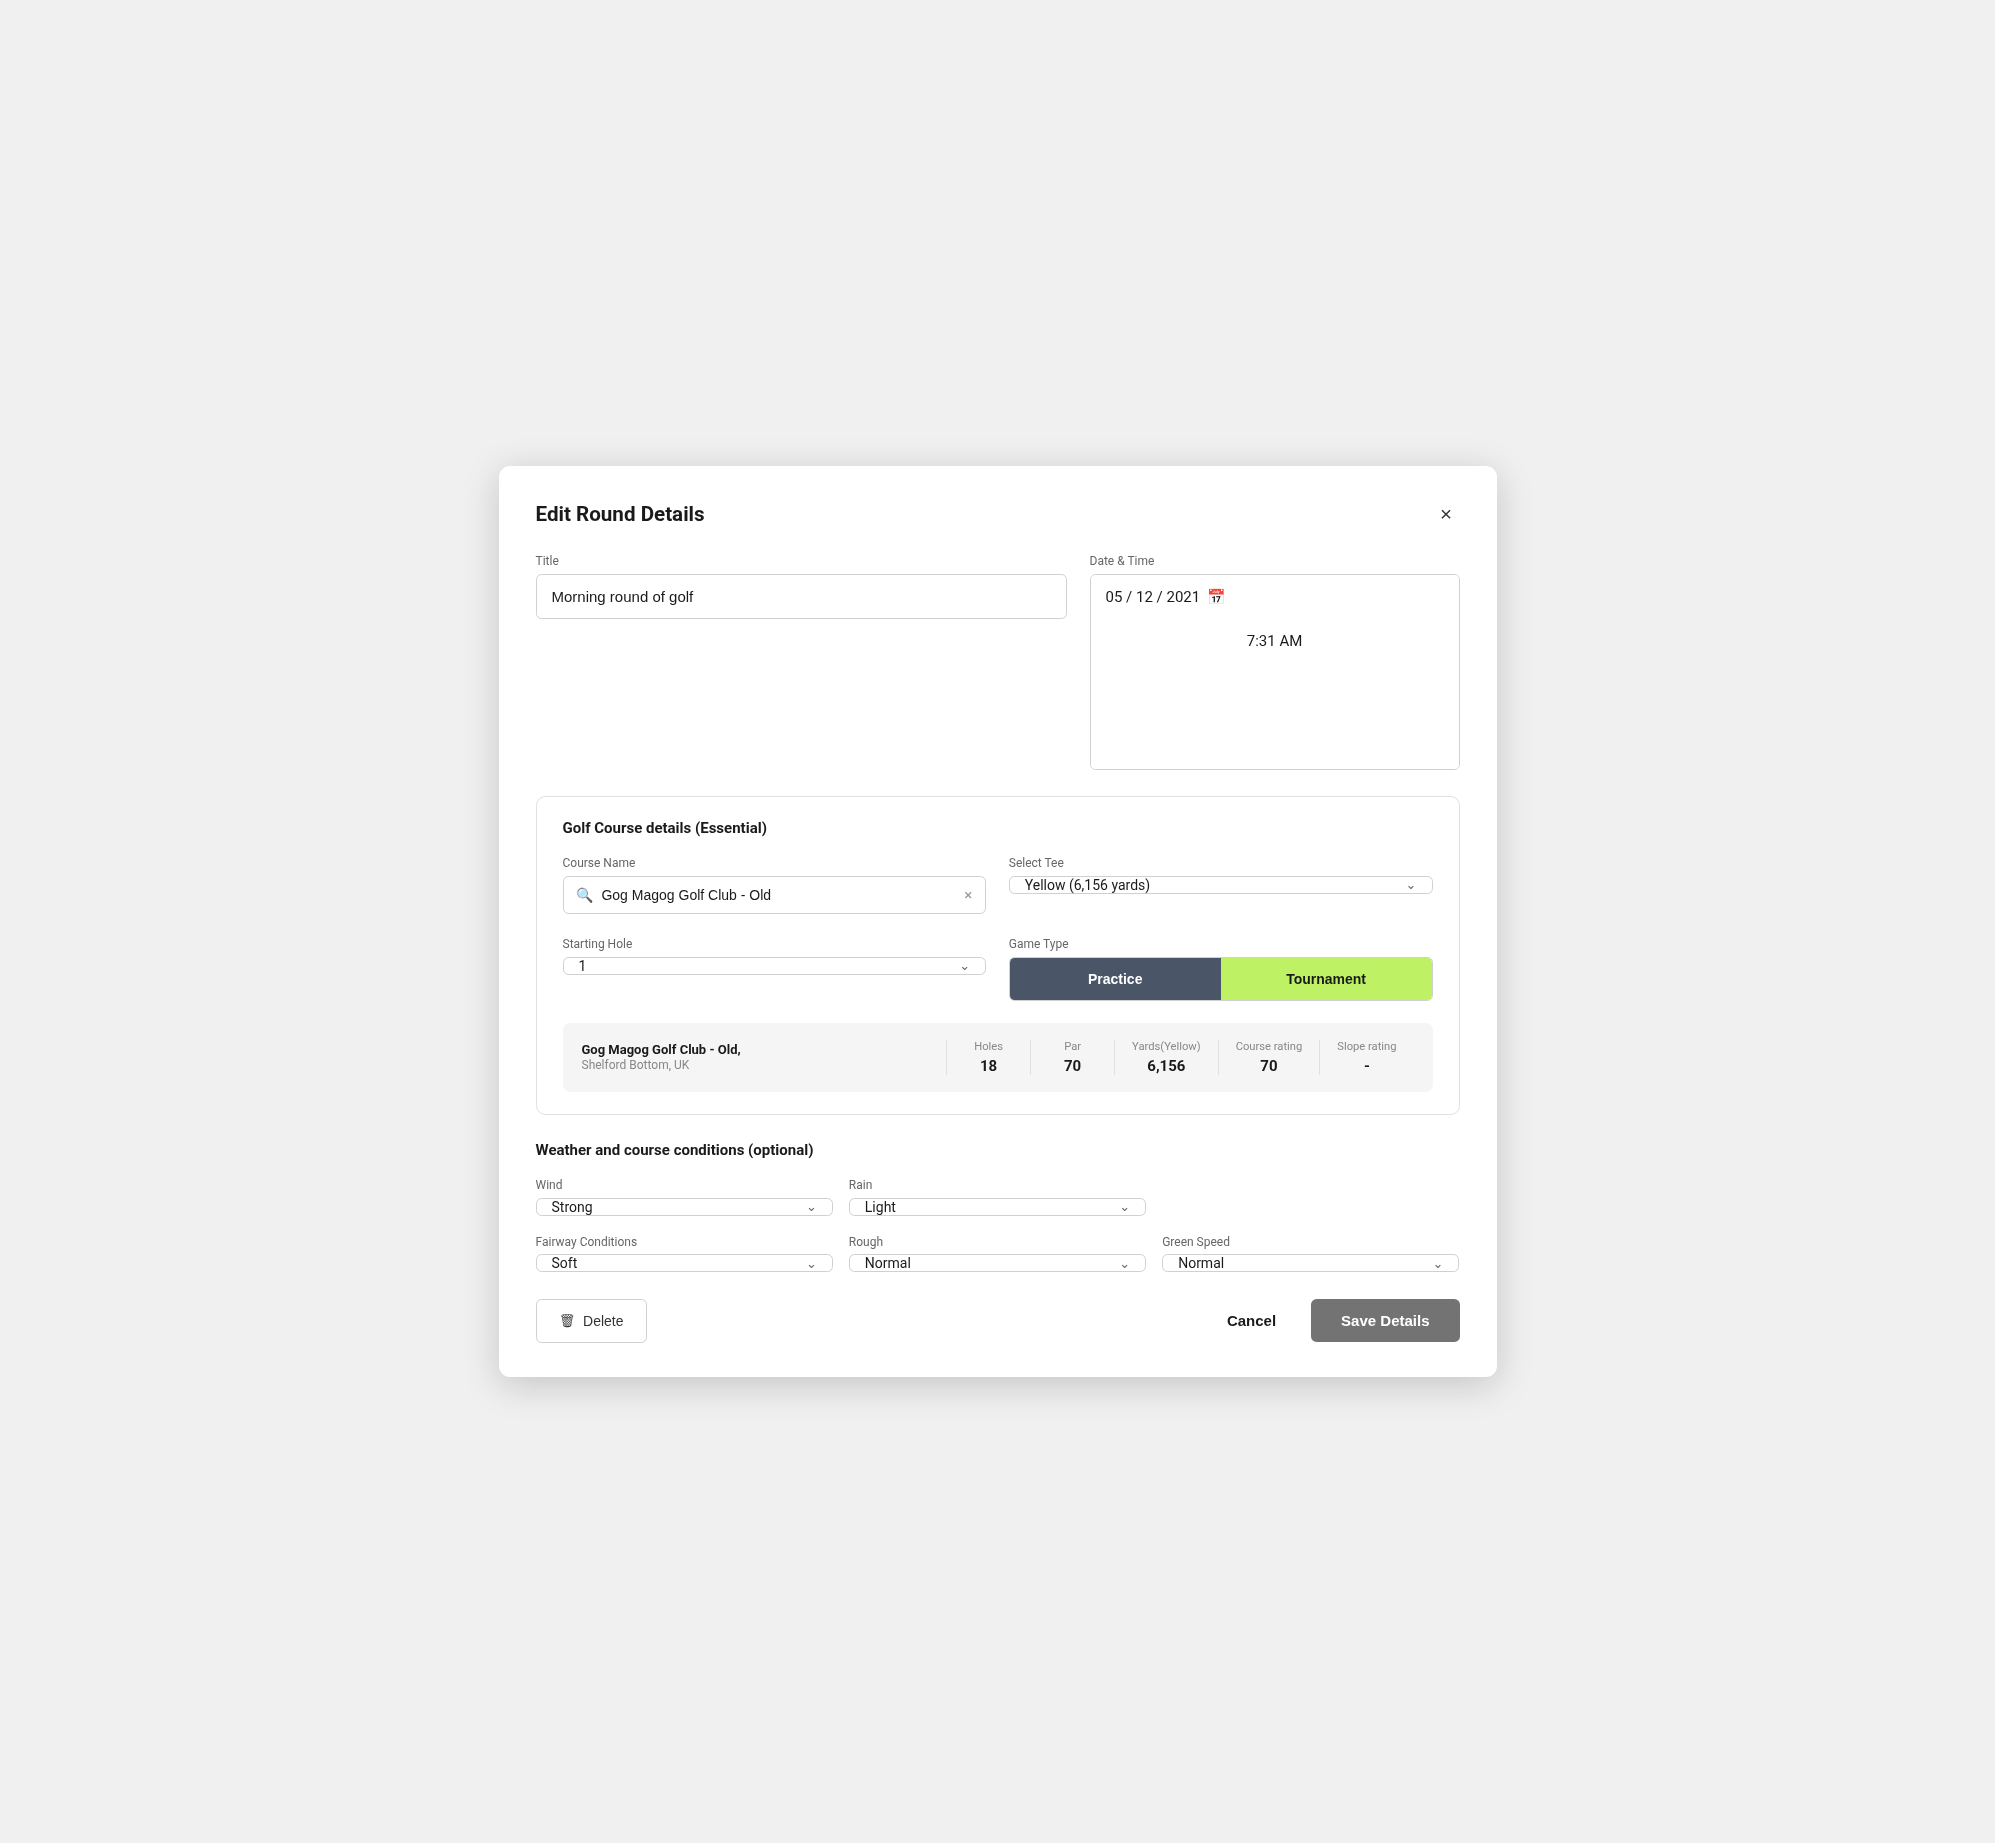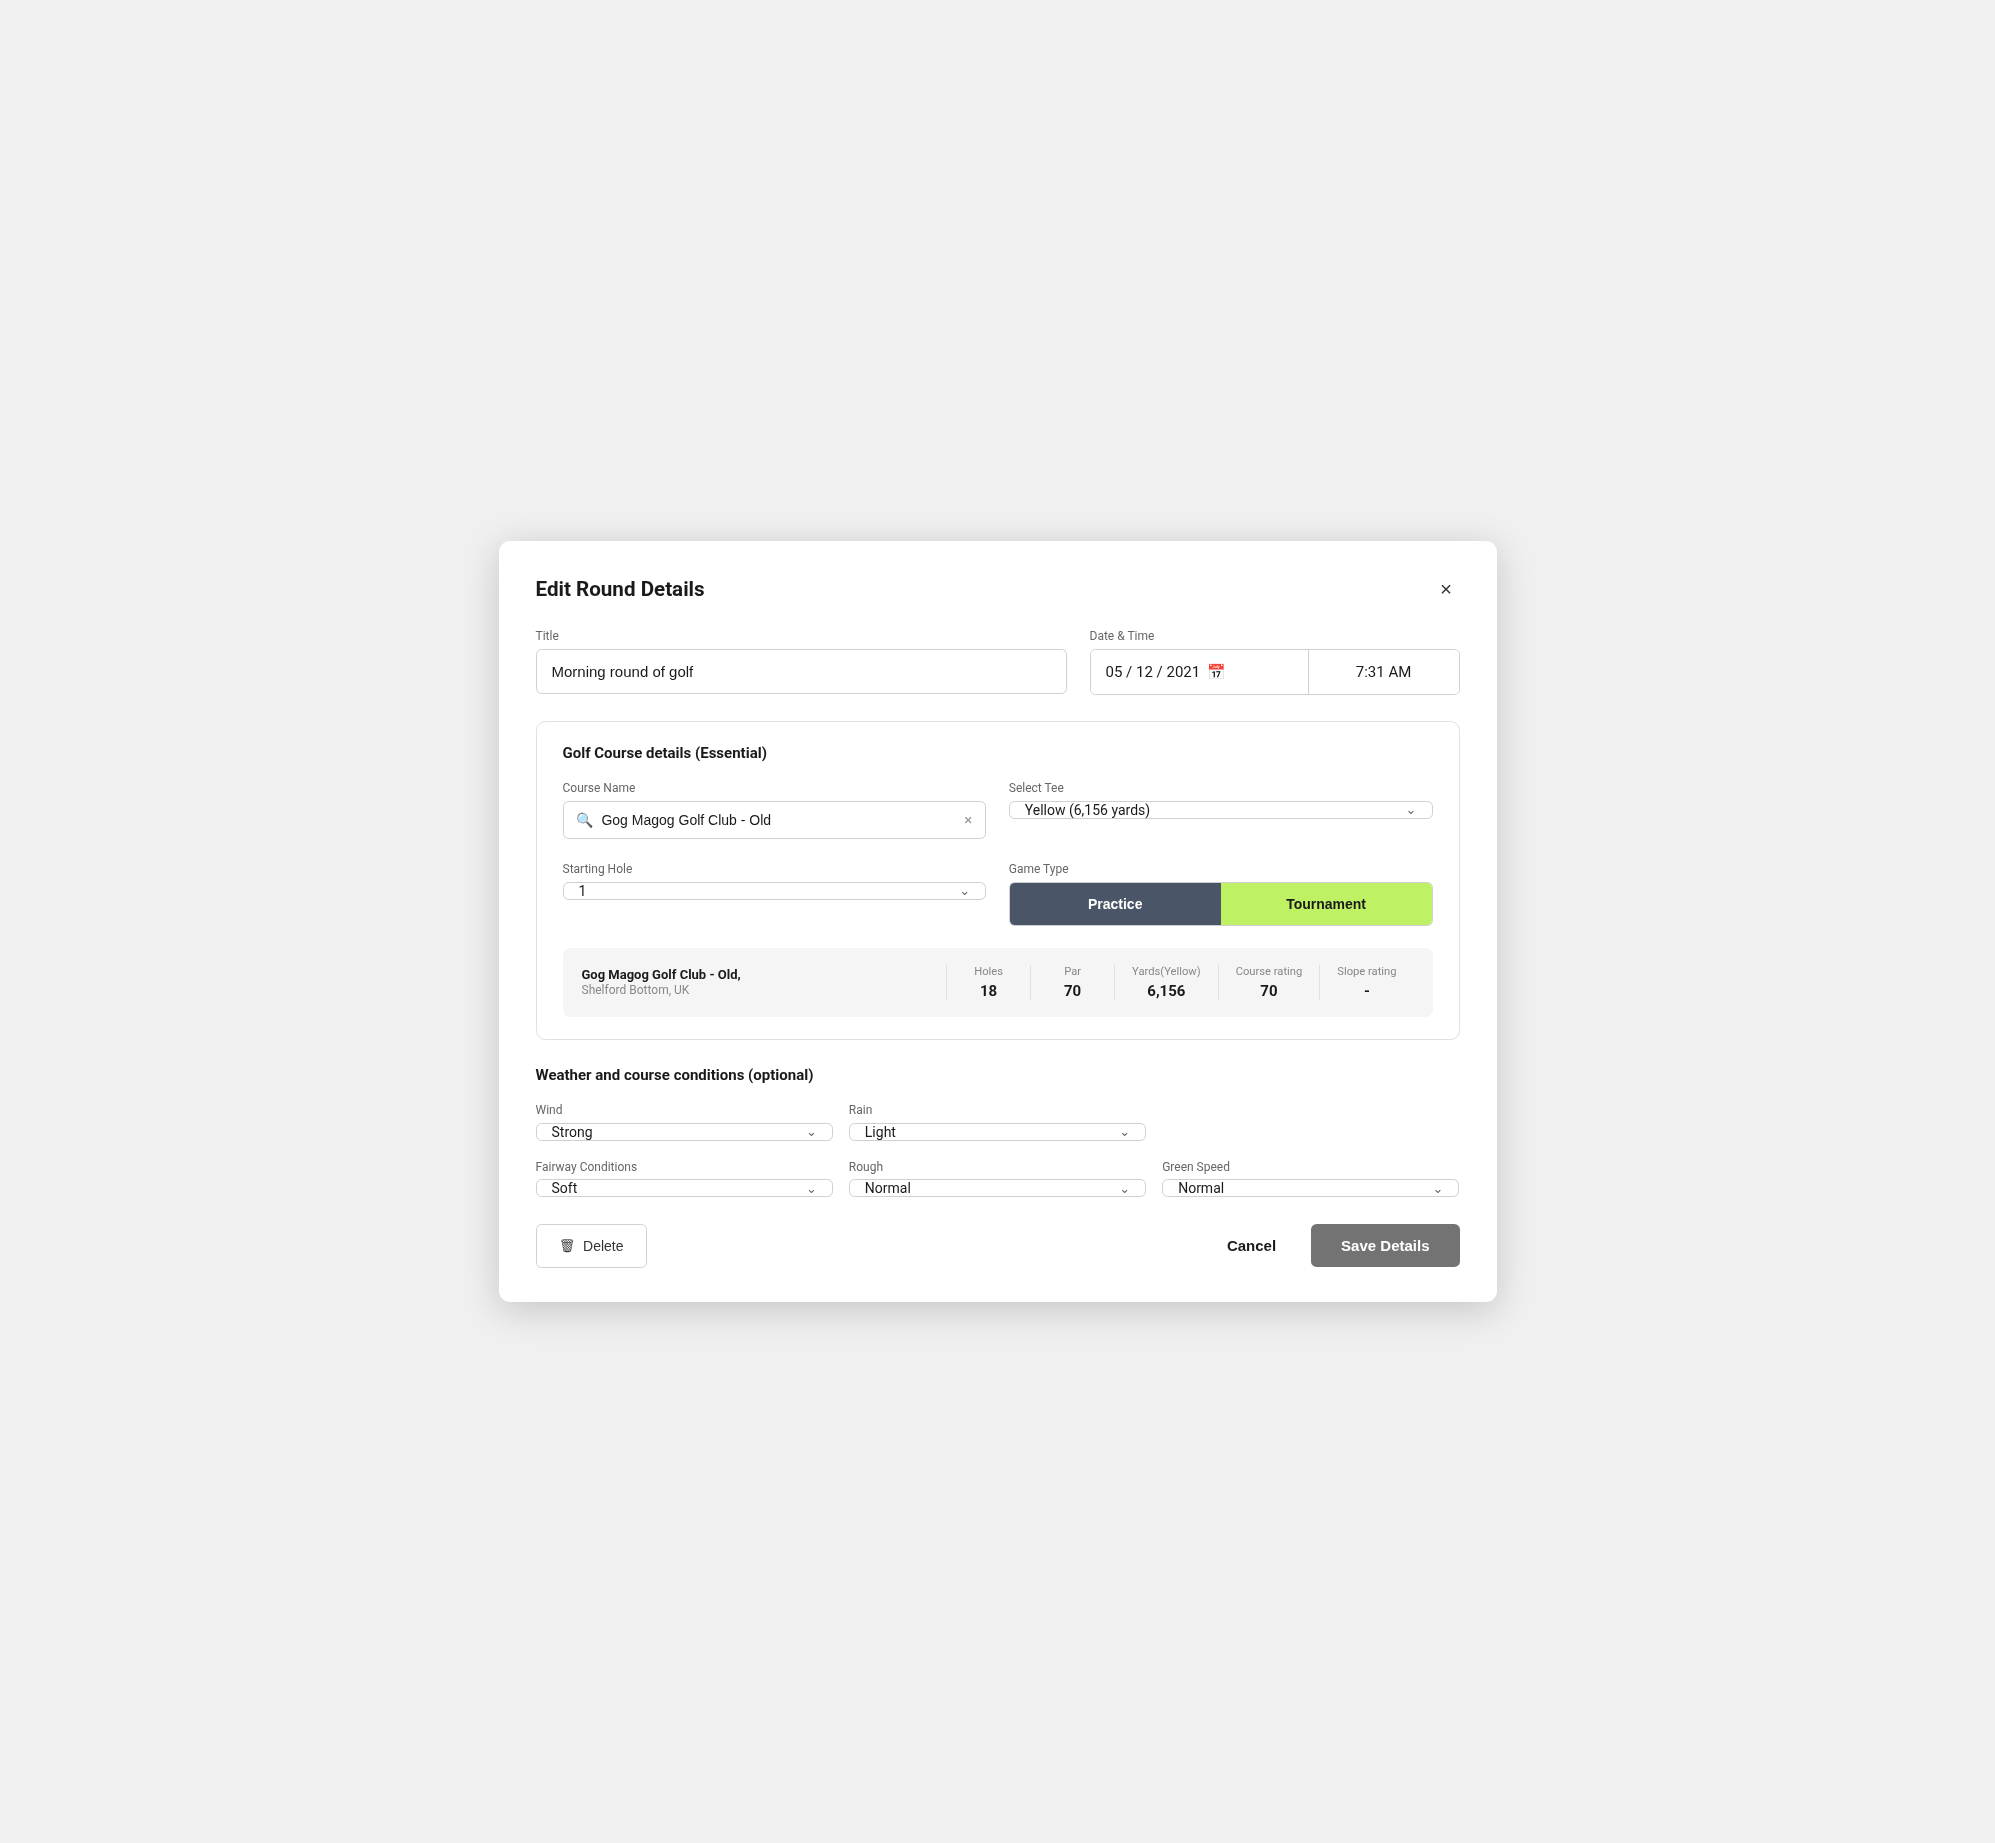--- a/index.html
+++ b/index.html
@@ -70,20 +70,21 @@
     .datetime-field {
       flex: 0 0 auto;
       width: 370px;
     }
     .datetime-row {
       display: flex;
       gap: 0;
       border: 1.4px solid #d0d0d0;
       border-radius: 5.6px;
       overflow: hidden;
+      flex-direction: column;
     }
     .date-input {
       flex: 1;
       border: none;
       padding: 13px 15px;
       font-size: 15px;
       color: #1a1a1a;
       outline: none;
       display: flex;
       align-items: center;

